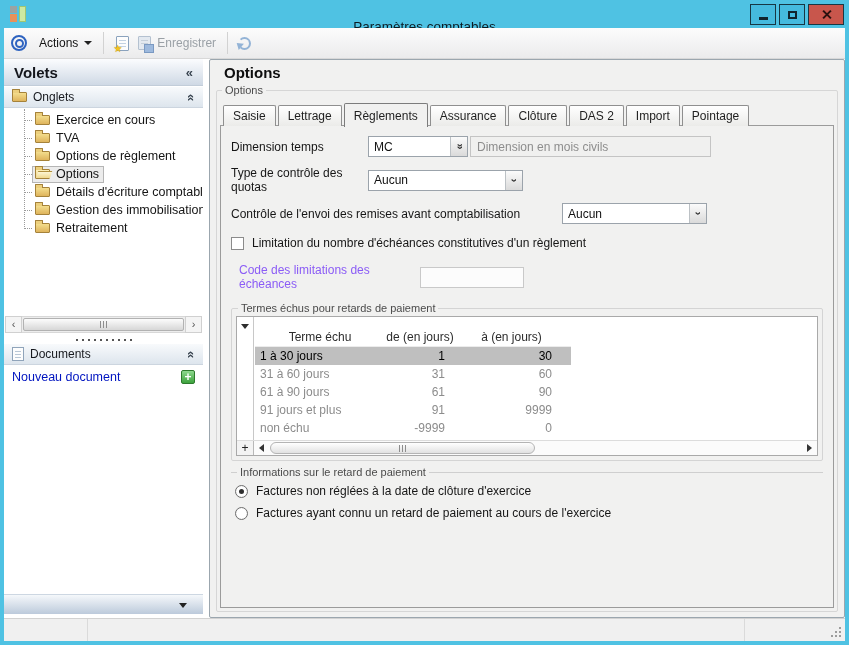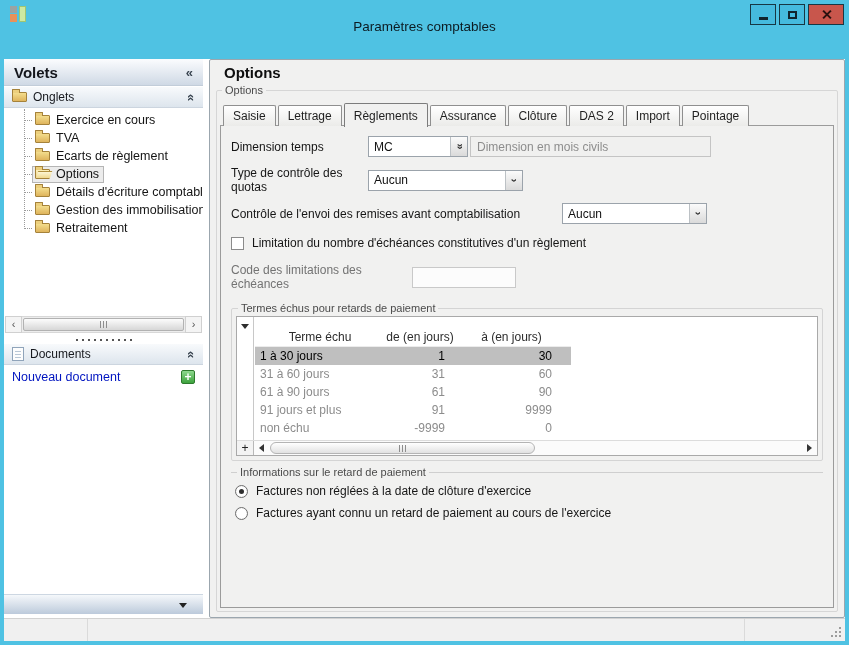--- a/index.html
+++ b/index.html
@@ -100,21 +100,21 @@
   .flabel.wide{width:331px;}
   .combo{height:21px;display:flex;align-items:stretch;border:1px solid #9ba3ab;background:#fff;}
   .combo .val{flex:1;display:flex;align-items:center;padding:0 5px;font-size:12px;color:#111;}
   .combo .btn{width:17px;border-left:1px solid #bcc1c5;background:linear-gradient(#fbfbfb,#dadada);display:grid;place-items:center;}
   .rot-dn{display:inline-block;transform:rotate(-90deg);font-size:11px;font-weight:bold;color:#333;line-height:1;}
   .combo.w-mc{width:100px;}
   .combo.w-quota{width:155px;}
   .combo.w-remise{width:145px;}
   .rofield{width:241px;height:21px;margin-left:2px;border:1px solid #c4c4c4;background:#f0f0ef;color:#8d8d8d;display:flex;align-items:center;padding:0 6px;font-size:12px;}
   .cbox{width:13px;height:13px;border:1px solid #8b8b8b;background:#fff;margin-right:8px;flex:none;}
-  .bluelabel{width:181px;color:#737373;flex:none;}
+  .bluelabel{width:181px;color:#8b5cf6;flex:none;margin-left:8px;}
   .codefield{width:104px;height:21px;border:1px solid #c9c9c9;background:#fcfcfc;font-size:12px;padding:0 4px;color:#444;}
   .codefield:disabled{background:#fcfcfc;}
   
   .terms{border:1px solid #d4d4d4;border-radius:2px;padding:2px 4px 4px;margin-bottom:4px;}
   .gridwrap{position:relative;height:140px;border:1px solid #a9a9a9;background:#fff;}
   .selcol{position:absolute;left:0;top:0;bottom:15px;width:17px;border-right:1px solid #c8c8c8;}
   .selcol .tri{position:absolute;left:4px;top:7px;width:0;height:0;border-left:4px solid transparent;border-right:4px solid transparent;border-top:5px solid #2d2d2d;}
   .gcols{margin-left:18px;font-size:12px;}
   .ghead{display:flex;height:19px;align-items:center;color:#2d2d2d;border-bottom:1px solid #ececec;width:316px;margin-top:11px;}
   .h1{width:130px;text-align:center;}
@@ -165,20 +165,37 @@
         </div>
       <div class="tbn">
           <span class="gl-max"></span>
         </div>
       <div class="tbn close">
           <span class="gl-close"></span>
         </div>
     </div>
   </div>
 
+  <div class="toolbar">
+    <span class="bullseye"></span>
+    <div class="tb-act">
+      <span>Actions</span>
+      <span class="dd-arrow"></span>
+    </div>
+    <span class="tsep"></span>
+    <span class="ic-page">
+        <span class="ic-star">★</span>
+      </span>
+    <div class="tb-save">
+      <span class="ic-save"></span>
+      <span>Enregistrer</span>
+    </div>
+    <span class="tsep"></span>
+    <span class="ic-refresh"></span>
+  </div>
 
   <div class="bodyarea">
 
     <div class="sidebar">
       <div class="volets">
         <span class="t">Volets</span>
         <span class="chev">«</span>
       </div>
       <div class="sechead onglets">
         <span class="folder"></span>
@@ -194,21 +211,21 @@
         </div>
         <div class="titem">
           <span class="ibox">
               <span class="folder"></span>
               <span class="lbl">TVA</span>
             </span>
         </div>
         <div class="titem">
           <span class="ibox">
               <span class="folder"></span>
-              <span class="lbl">Ecarts de règlement</span>
+              <span class="lbl">Options de règlement</span>
             </span>
         </div>
         <div class="titem sel">
           <span class="ibox">
               <span class="folder open"></span>
               <span class="lbl">Options</span>
             </span>
         </div>
         <div class="titem">
           <span class="ibox">

